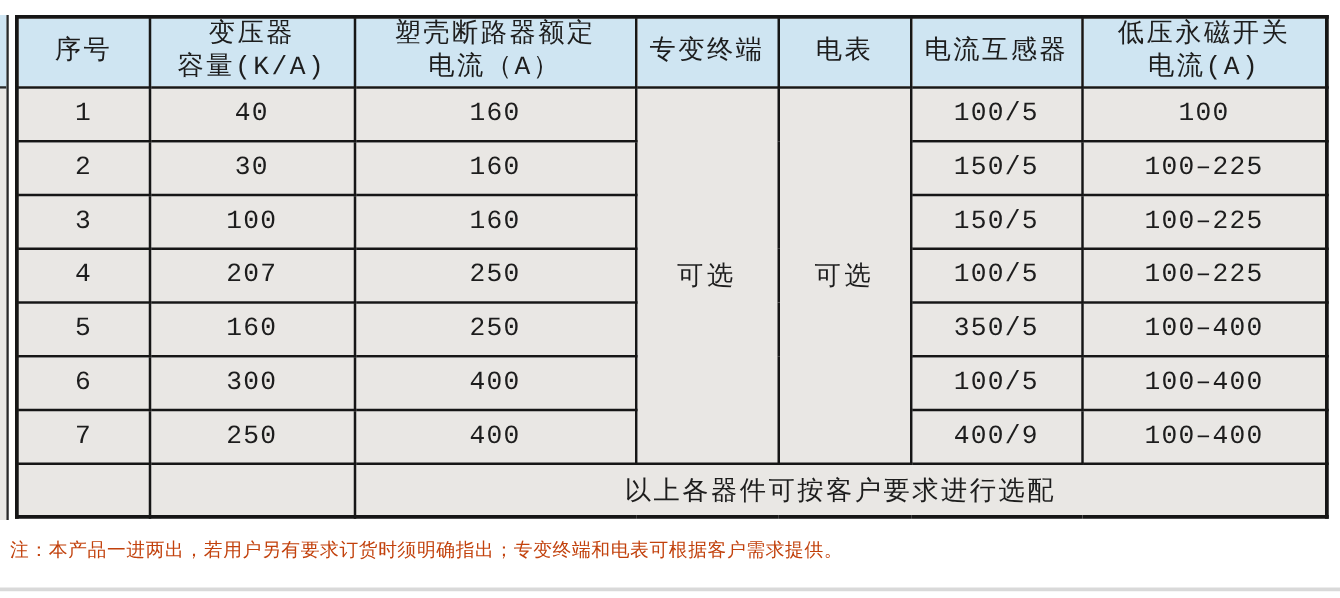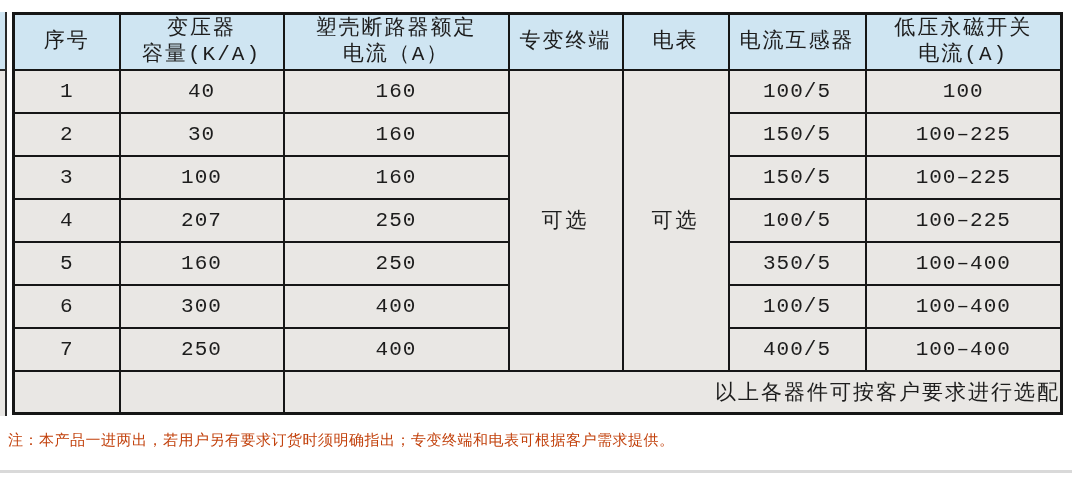--- a/index.html
+++ b/index.html
@@ -41,21 +41,21 @@
   }
   .spec-table thead tr { height: 56px; }
   .spec-table tbody tr { height: 43px; }
   .spec-table th {
     background: #cfe5f2;
     letter-spacing: 2px;
     line-height: 26px;
   }
   .spec-table td { background: #e9e7e4; letter-spacing: 1px; }
   .spec-table td.merged-optional { letter-spacing: 3px; }
-  .spec-table td.footer-note-cell { letter-spacing: 2px; text-align: right; }
+  .spec-table td.footer-note-cell { letter-spacing: 2px; }
 
   .note {
     position: absolute; left: 8px; top: 431px;
     width: 1060px;
     font-size: 15px;
     letter-spacing: 0.5px;
     color: #c2410c;
     white-space: nowrap;
   }
 
@@ -141,21 +141,21 @@
           <td>6</td>
           <td>300</td>
           <td>400</td>
           <td>100/5</td>
           <td>100–400</td>
         </tr>
         <tr>
           <td>7</td>
           <td>250</td>
           <td>400</td>
-          <td>400/5</td>
+          <td>400/9</td>
           <td>100–400</td>
         </tr>
         <tr>
           <td></td>
           <td></td>
           <td class="footer-note-cell" colspan="5">以上各器件可按客户要求进行选配</td>
         </tr>
       </tbody>
   </table>
 

